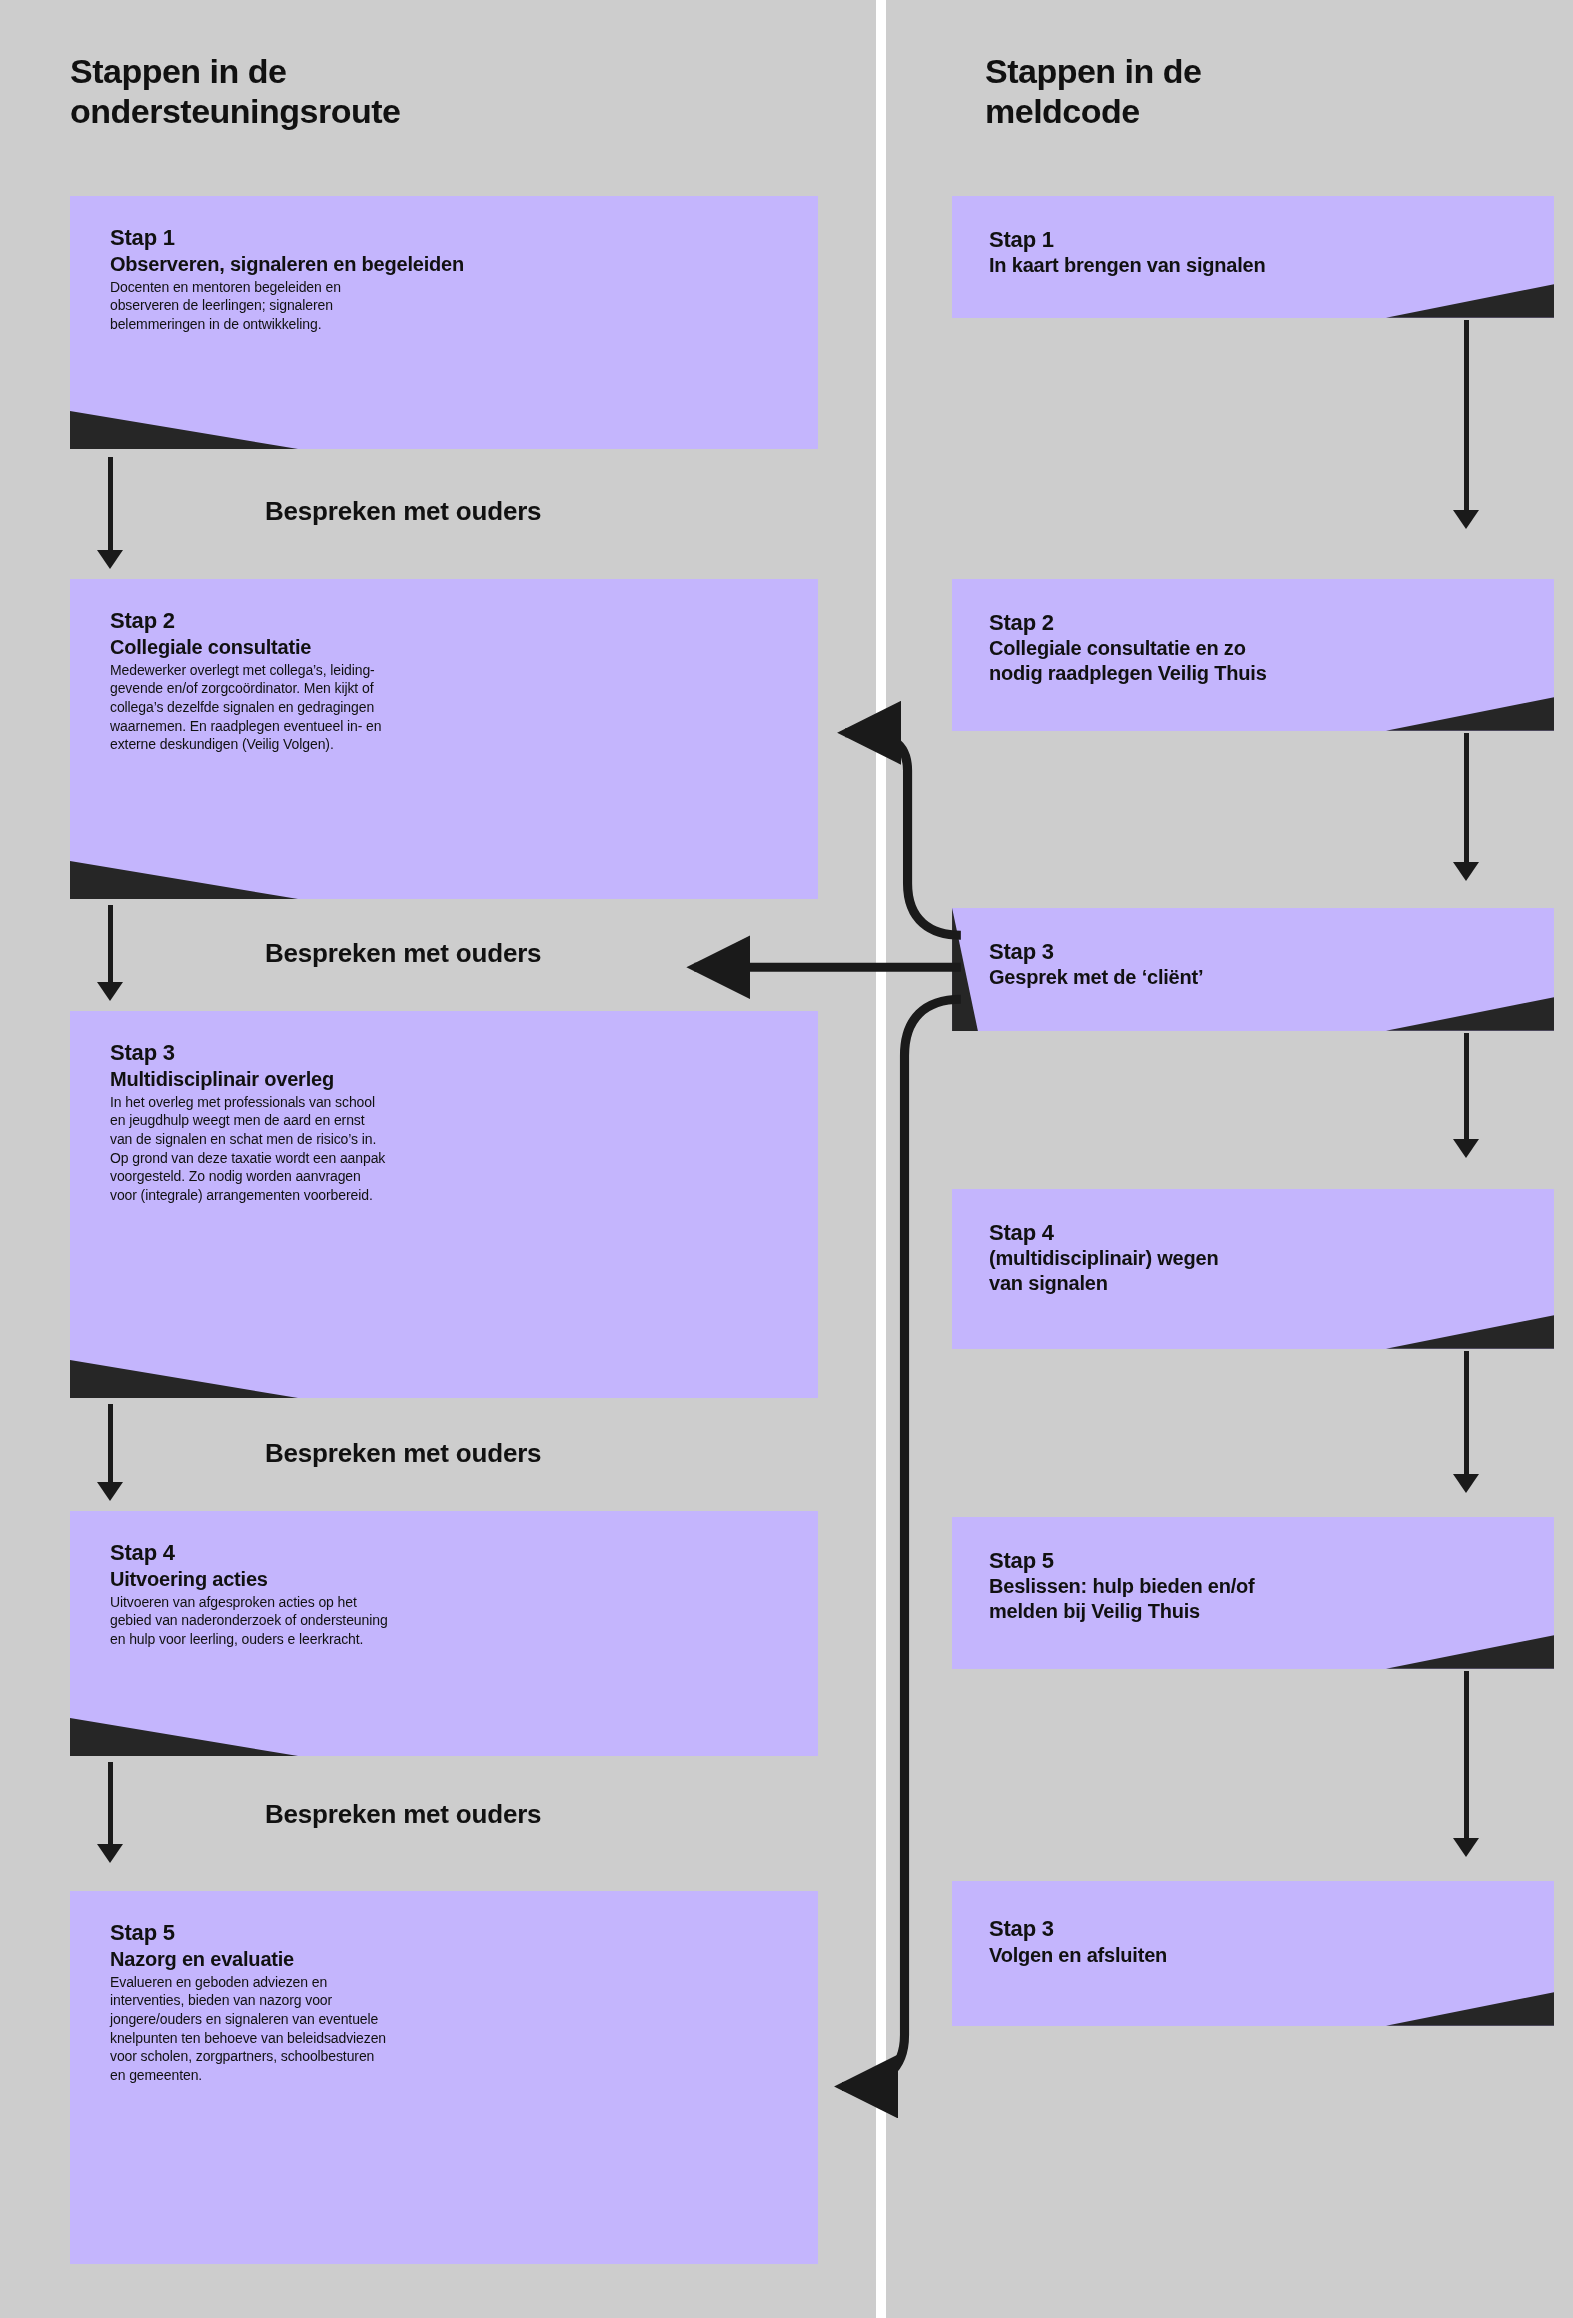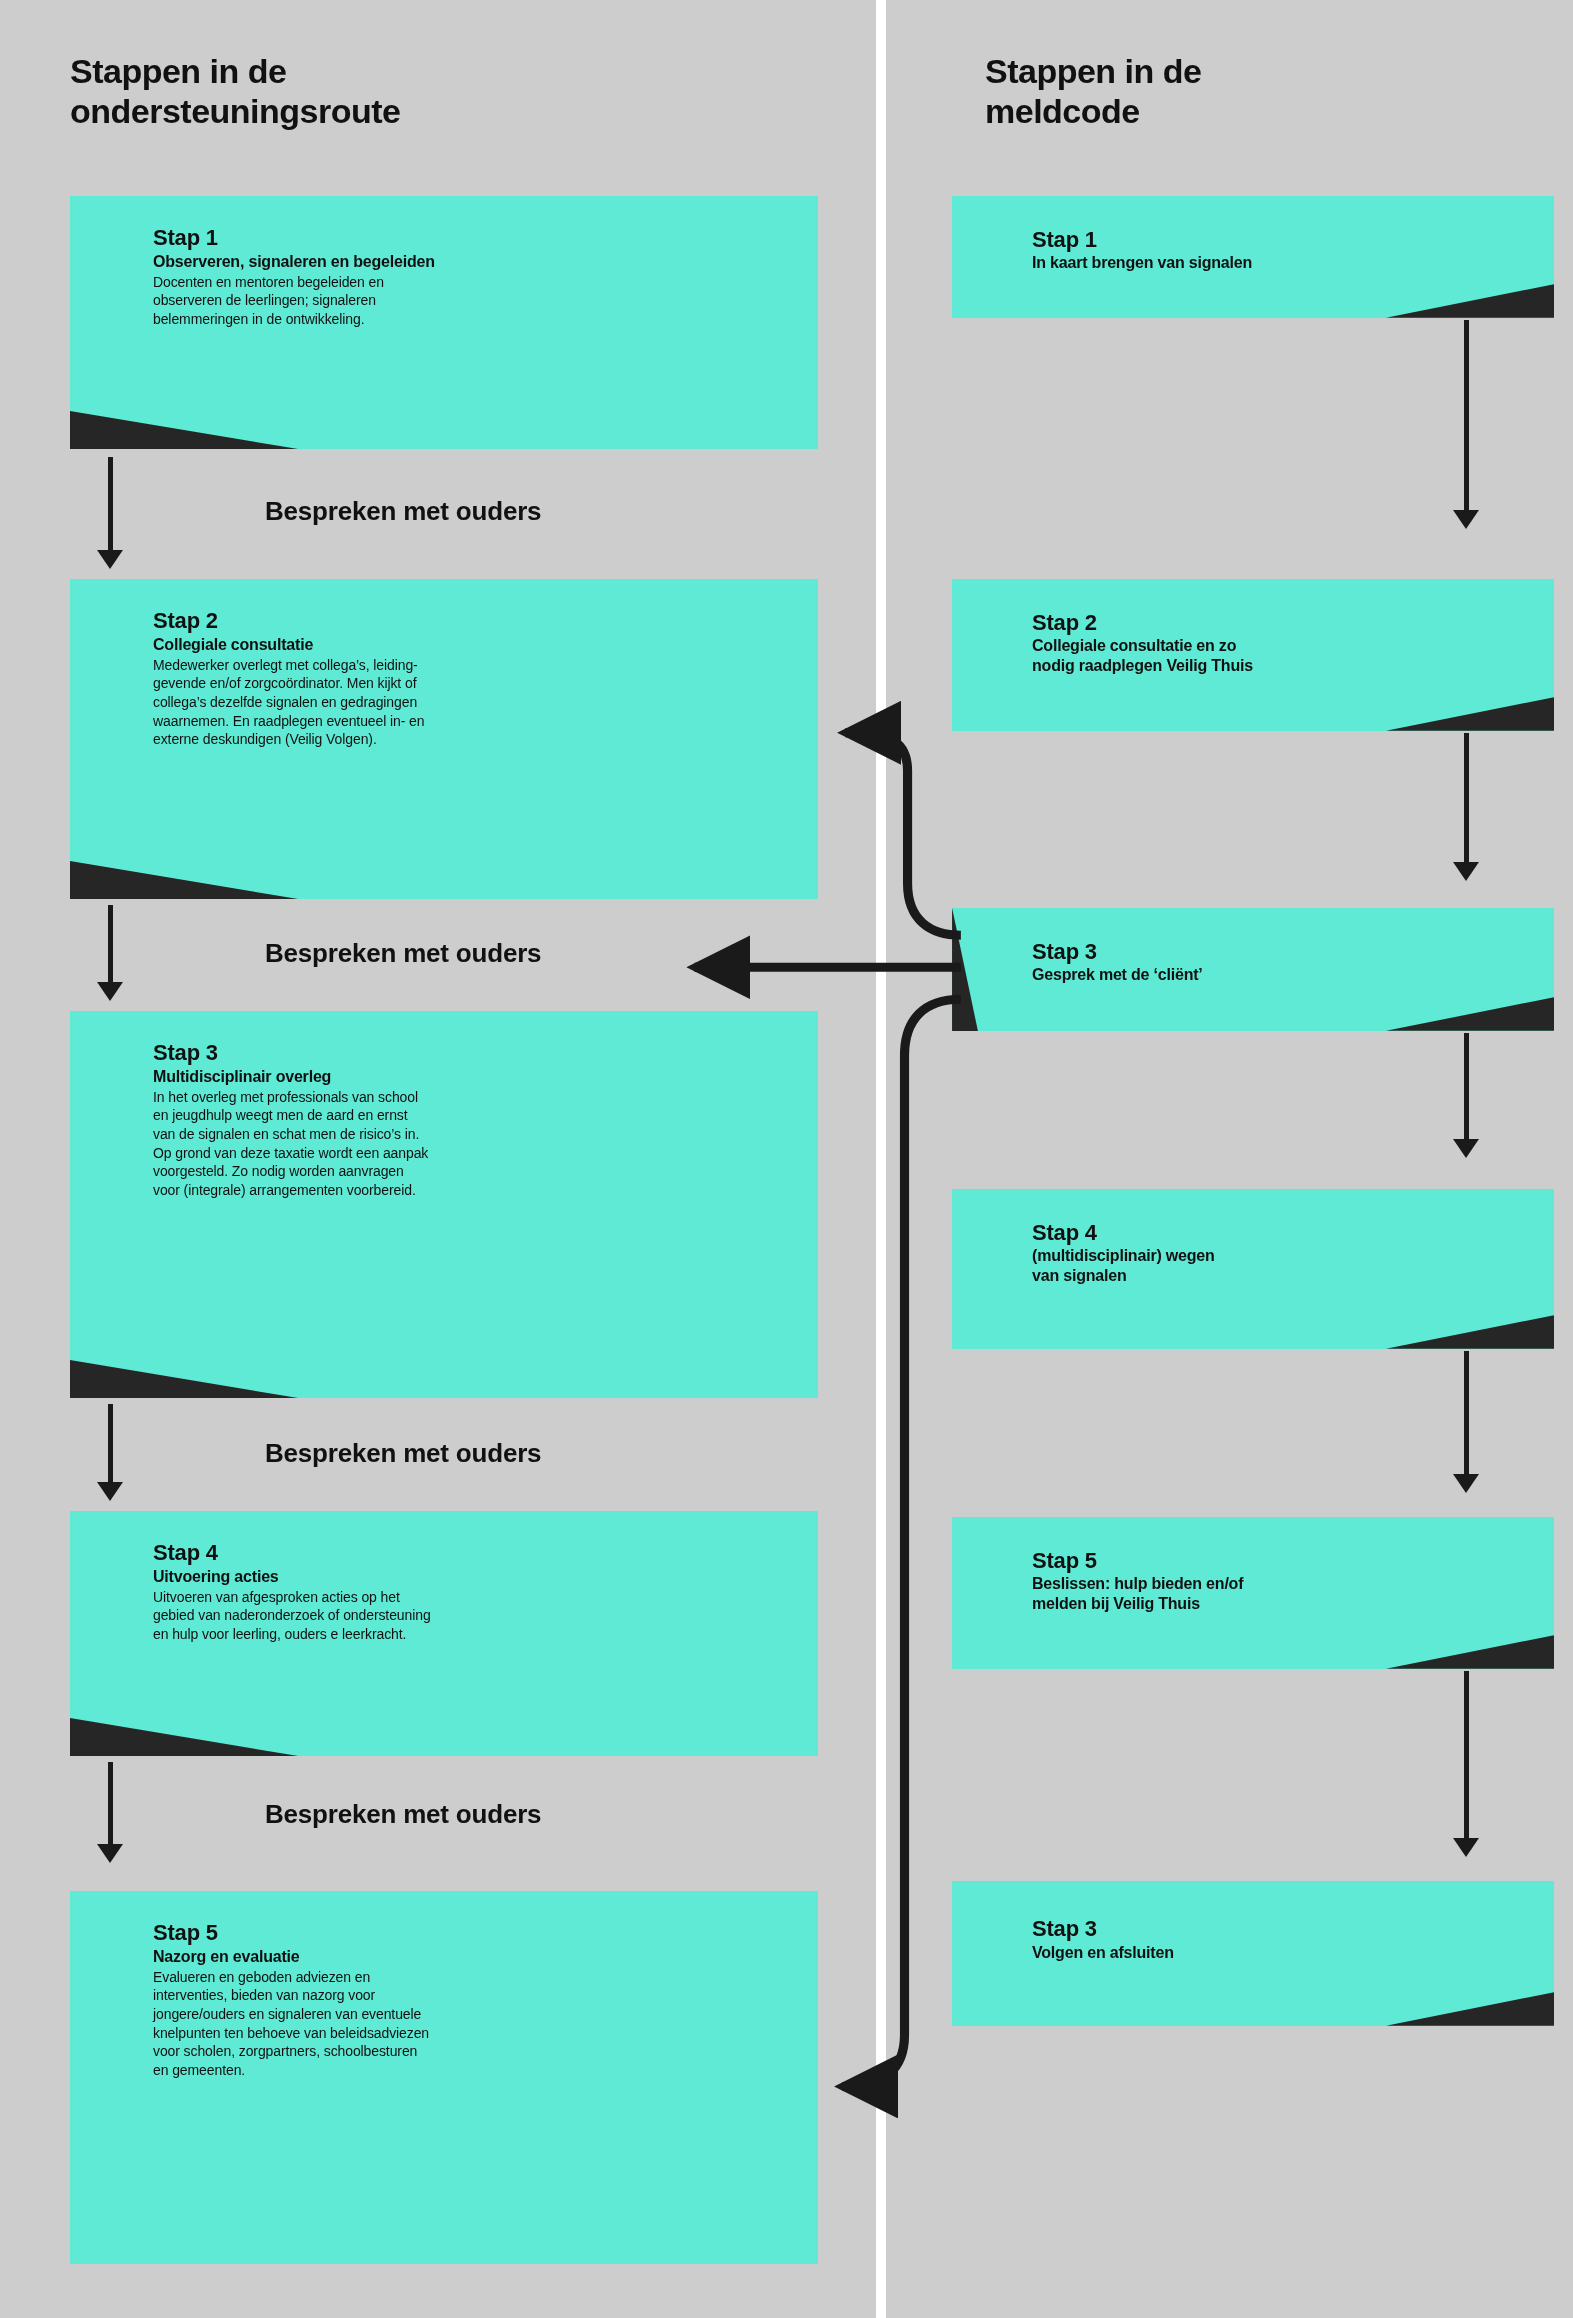--- a/index.html
+++ b/index.html
@@ -35,38 +35,37 @@
     letter-spacing: -0.5px;
     color: #111111;
     white-space: pre-line;
   }
   #heading-left  { left: 70px;  top: 52px;  width: 472px; }
   #heading-right { left: 985px; top: 52px; width: 426px; }
 
   
   .step-box {
     position: absolute;
-    background: #5eead4;
+    background: #c4b5fd;
     overflow: visible;
-    padding-left: 43px;
   }
   .step-inner {
     position: relative;
     padding: 29px 34px 7.6px 40px;
   }
   .step-num {
     font-weight: 700;
     font-size: 22px;
     line-height: 1.22;
     color: #111;
     letter-spacing: -0.2px;
   }
   .step-title {
     font-weight: 700;
-    font-size: 16px;
+    font-size: 20px;
     line-height: 1.22;
     color: #111;
     letter-spacing: -0.2px;
     white-space: pre-line;
   }
   .step-body {
     font-weight: 400;
     font-size: 14px;
     line-height: 1.33;
     color: #111;

